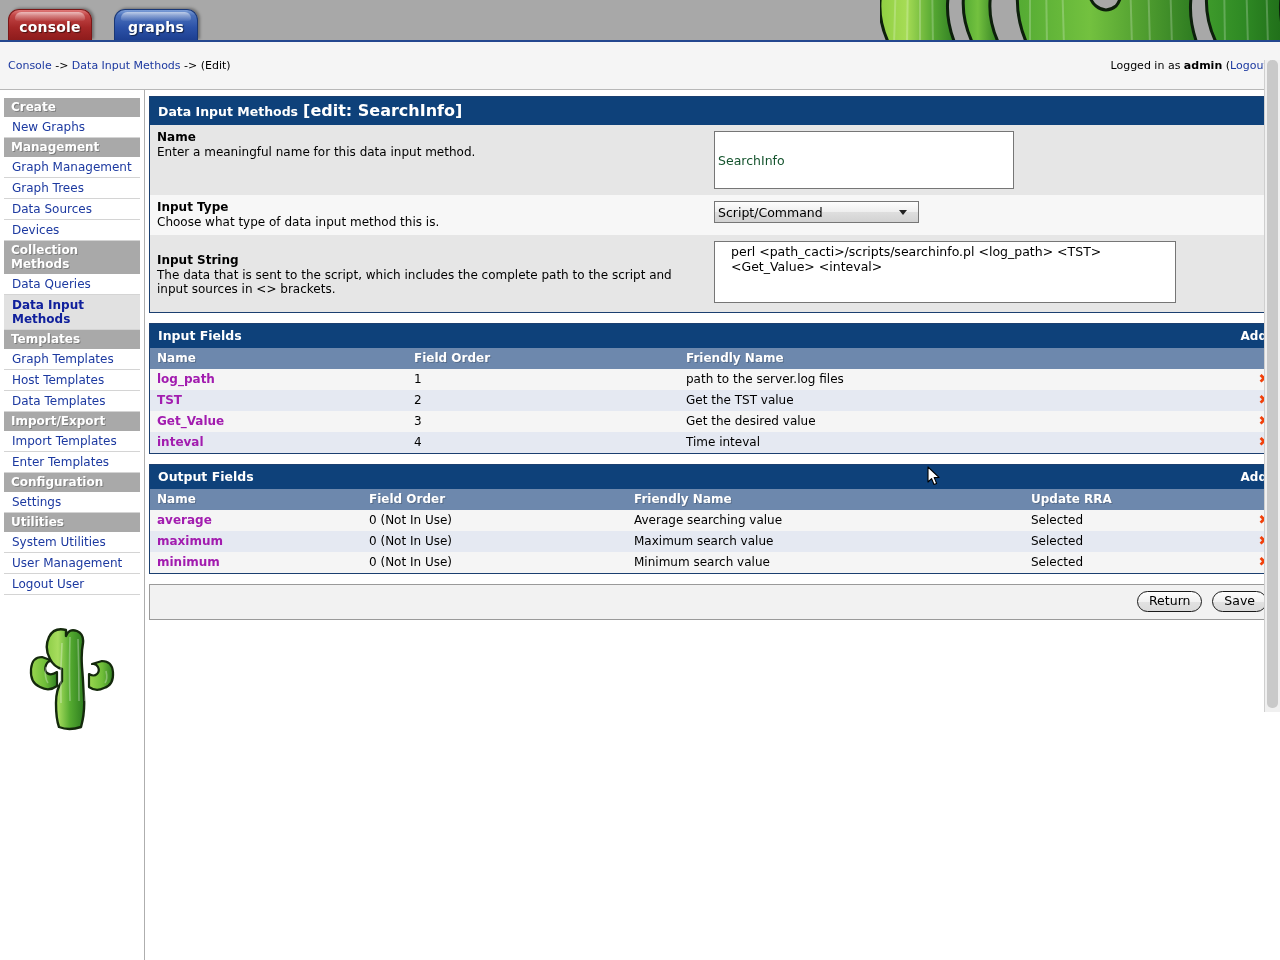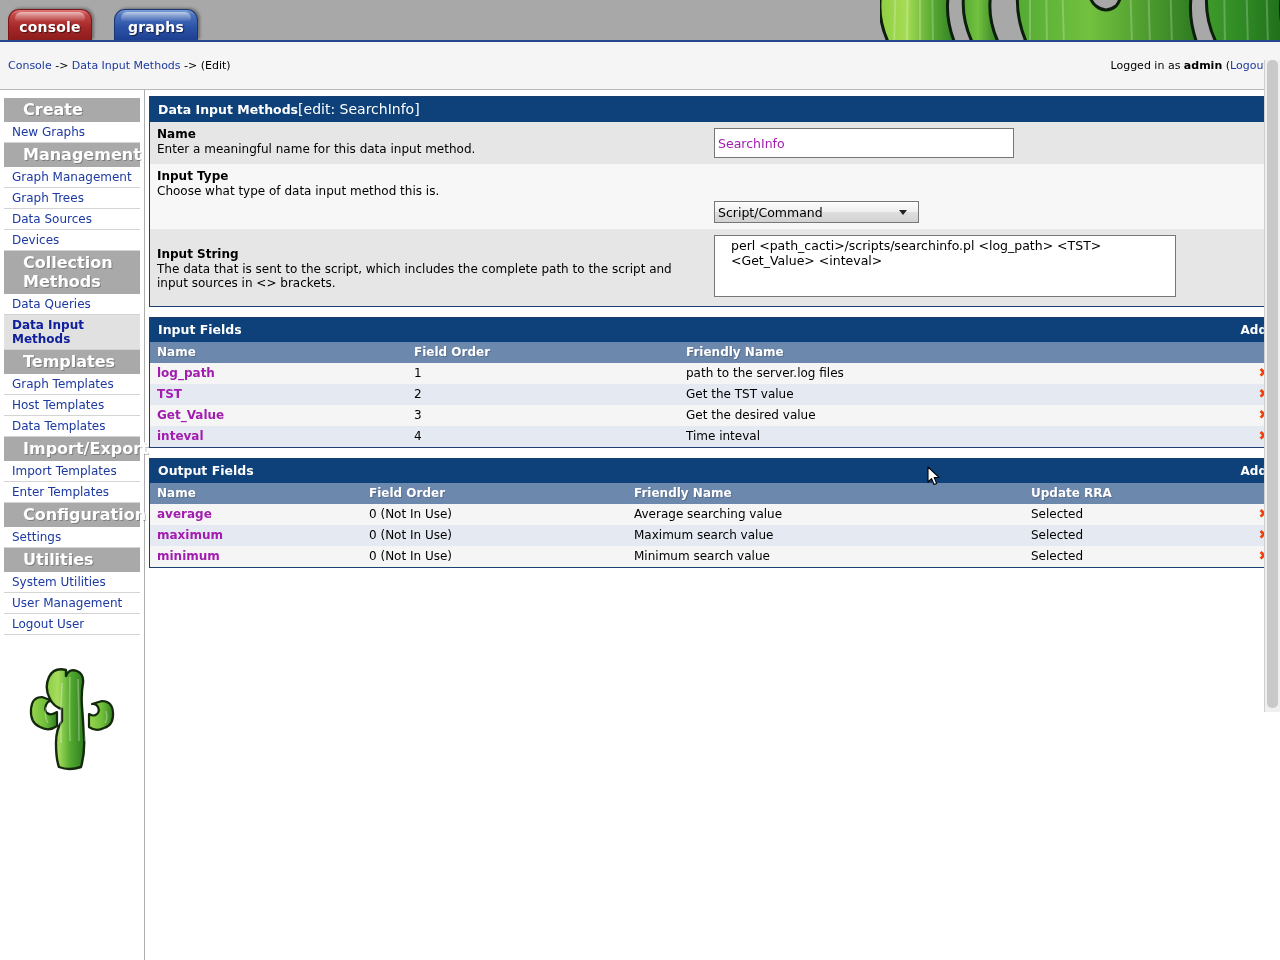--- a/index.html
+++ b/index.html
@@ -102,22 +102,22 @@
     border-right: 1px solid #aeaeae;
     background: #ffffff;
     height: 900px;
     padding-top: 8px;
     box-sizing: border-box;
   }
   .nav-header {
     background: #a9a9a9;
     color: #ffffff;
     font-weight: bold;
-    font-size: 16px;
-    padding: 2px 6px 3px 19px;
+    font-size: 12px;
+    padding: 2px 6px 3px 7px;
     margin: 0 4px;
     text-shadow: 1px 1px 0 rgba(0,0,0,0.25);
   }
   .nav-item {
     display: block;
     color: #1c39a0;
     text-decoration: none;
     font-size: 12px;
     padding: 3px 6px 3px 8px;
     margin: 0 4px;
@@ -150,22 +150,23 @@
     background: #0e417a;
     color: #ffffff;
     font-weight: bold;
     font-size: 12.5px;
     padding: 4px 8px 5px 8px;
     display: flex;
     align-items: baseline;
     justify-content: space-between;
   }
   .panel-title .sub {
-    font-weight: normal;
-    font-size: 14px;
+    font-weight: bold;
+    font-size: 16px;
+    margin-left: 5px;
   }
   .panel-title-left { display: flex; align-items: baseline; }
   .panel-add {
     color: #ffffff;
     text-decoration: none;
     font-weight: bold;
     font-size: 12px;
   }
 
   
@@ -196,39 +197,39 @@
   .form-field {
     flex: 1;
     padding: 6px 0 6px 2px;
   }
 
   input.text-field {
     width: 292px;
     height: 18px;
     font-family: "DejaVu Sans", "Liberation Sans", sans-serif;
     font-size: 12.5px;
-    padding: 5px 3px;
+    padding: 19px 3px;
     border: 1px solid #767676;
     background: #ffffff;
     box-sizing: content-box;
-    color: #a21caf;
+    color: #14532d;
   }
   select.select-field {
     width: 205px;
     height: 22px;
     font-family: "DejaVu Sans", "Liberation Sans", sans-serif;
     font-size: 12.5px;
     border: 1px solid #767676;
     background: linear-gradient(to bottom, #fdfdfd 0%, #efefef 48%, #dedede 52%, #d2d2d2 100%);
     color: #000;
     padding-left: 3px;
     -webkit-appearance: none;
     appearance: none;
   }
-  .select-wrap { position: relative; display: inline-block; margin-top: 31px; }
+  .select-wrap { position: relative; display: inline-block; }
   .select-arrow {
     position: absolute;
     right: 12px; top: 9px;
     width: 0; height: 0;
     border-left: 4px solid transparent;
     border-right: 4px solid transparent;
     border-top: 5px solid #222;
     pointer-events: none;
   }
   textarea.string-field {
@@ -598,20 +599,24 @@
             <td class="cell-name"><a href="#">minimum</a></td>
             <td>0 (Not In Use)</td>
             <td>Minimum search value</td>
             <td>Selected</td>
             <td class="cell-del"><span class="x-icon">✖</span></td>
           </tr>
         </tbody>
       </table>
     </div>
 
+    <div class="action-bar">
+      <span class="pill-btn">Return</span>
+      <span class="pill-btn">Save</span>
+    </div>
 
   </div>
 </div>
 
 <div id="vscroll">
   <div class="thumb"></div>
 </div>
 
 <svg id="cursor" viewBox="0 0 14 20">
   <path d="M1 1 L1 16 L4.6 12.6 L7 18.5 L9.6 17.4 L7.2 11.6 L12 11.4 Z" fill="#ffffff" stroke="#000000" stroke-width="1.1" stroke-linejoin="round"></path>

